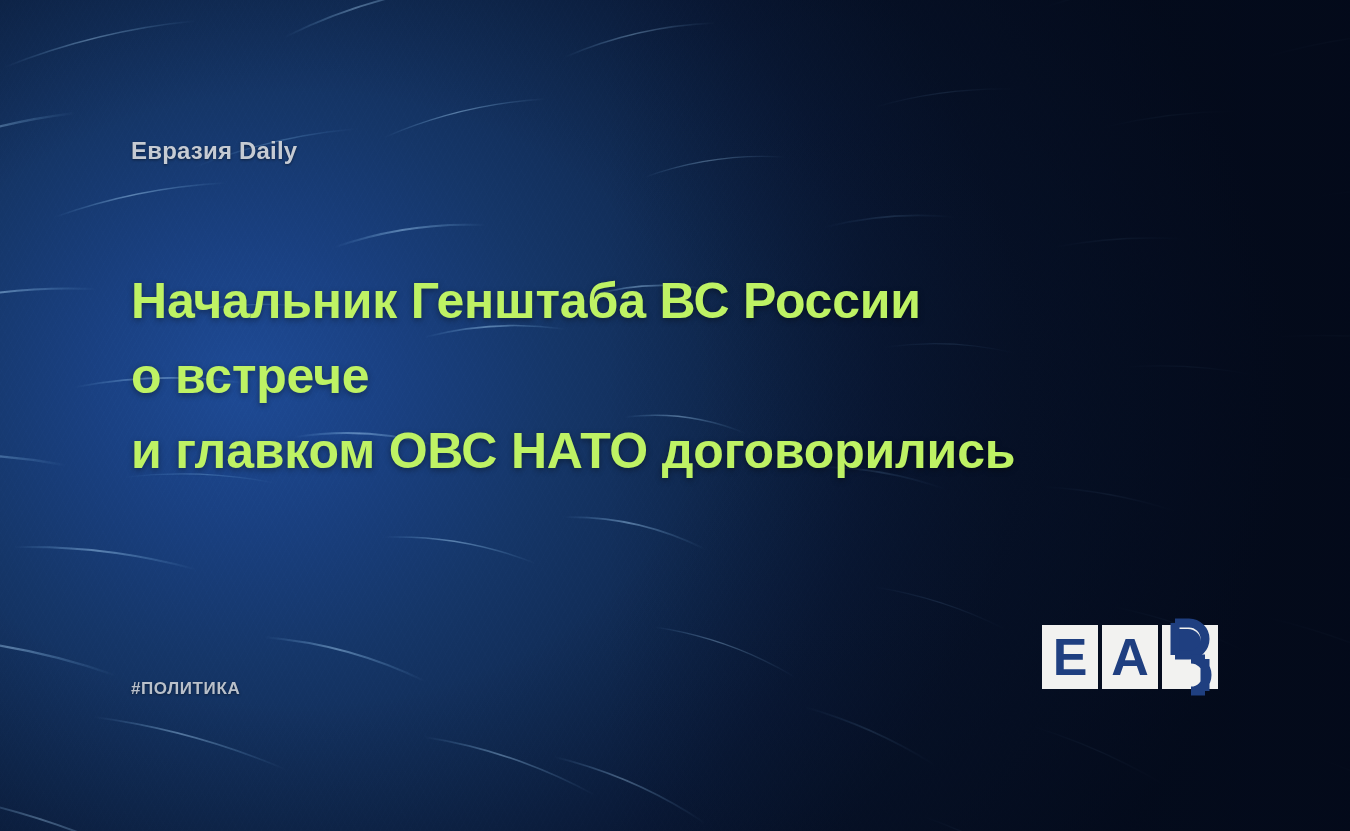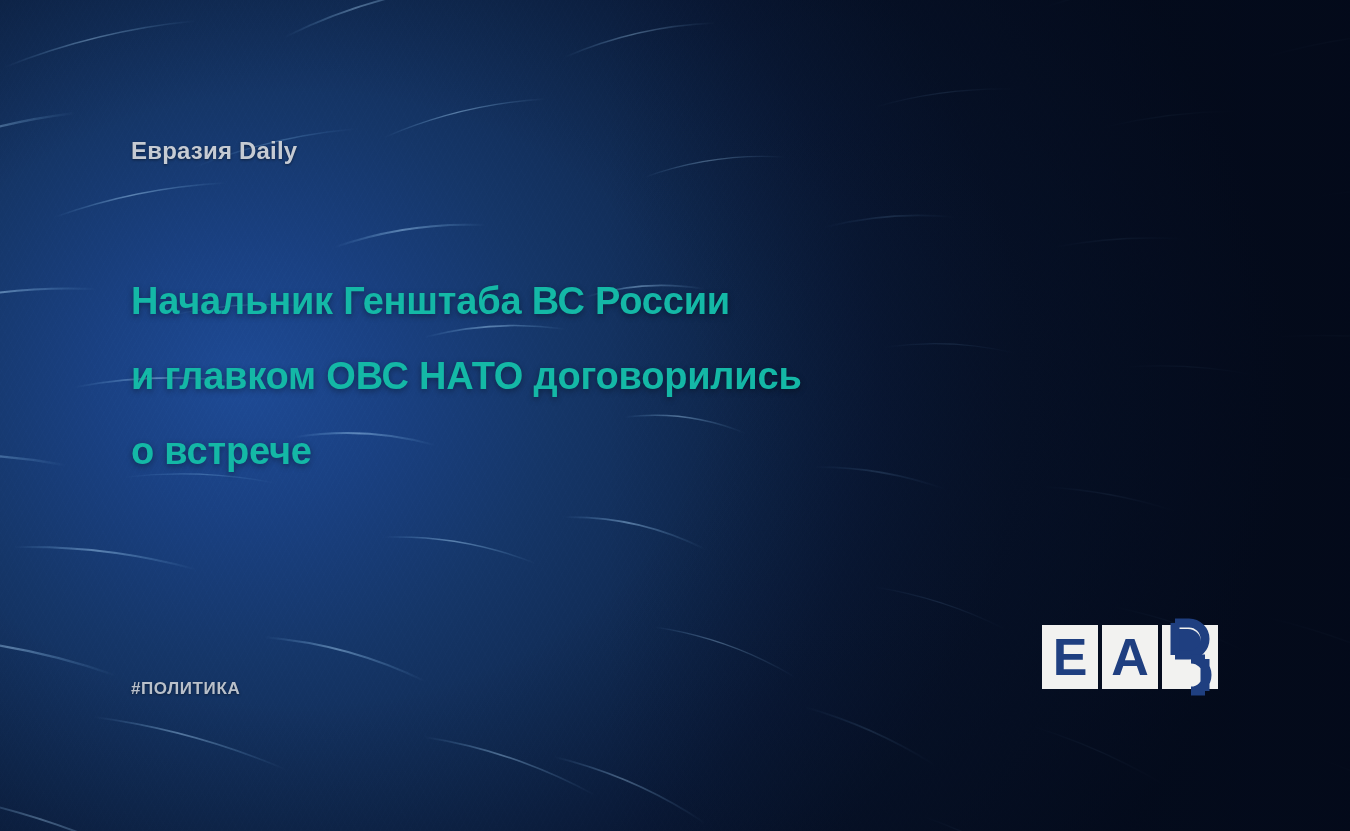--- a/index.html
+++ b/index.html
@@ -70,22 +70,22 @@
     color: #c6cbd3;
     text-shadow: 0 1px 3px rgba(0,0,0,0.45);
     white-space: nowrap;
   }
 
   .headline {
     position: absolute;
     left: 131px;
     top: 264px;
     width: 980px;
-    color: #14b8a6;
-    font-size: 38px;
+    color: #bef264;
+    font-size: 50px;
     font-weight: bold;
     line-height: 75px;
     letter-spacing: -0.2px;
     text-shadow: 0 2px 6px rgba(0,0,0,0.38);
   }
   .headline .ln { display: block; white-space: nowrap; }
 
   .tag {
     position: absolute;
     left: 131px;
@@ -196,22 +196,22 @@
   <div class="grain"></div>
   <div class="bg-dark-right"></div>
   <div class="bg-vig"></div>
 
   <div class="content">
 
     <div class="brand">Евразия Daily</div>
 
     <div class="headline">
       <span class="ln">Начальник Генштаба ВС России</span>
+      <span class="ln">о встрече</span>
       <span class="ln">и главком ОВС НАТО договорились</span>
-      <span class="ln">о встрече</span>
     </div>
 
     <div class="tag">#ПОЛИТИКА</div>
 
     <div class="logo">
       <svg viewBox="0 0 180 64" aria-hidden="true">
 
         <rect x="0" y="0" width="56" height="64" fill="#f2f2f0"></rect>
         <text x="28" y="50" text-anchor="middle" font-family="'Liberation Sans', sans-serif" font-size="52" font-weight="bold" fill="#1f3f80">E</text>
 

